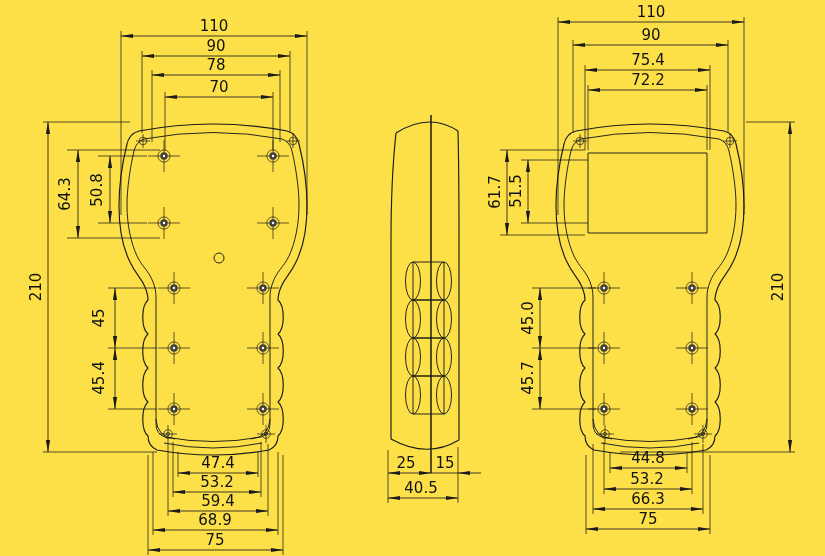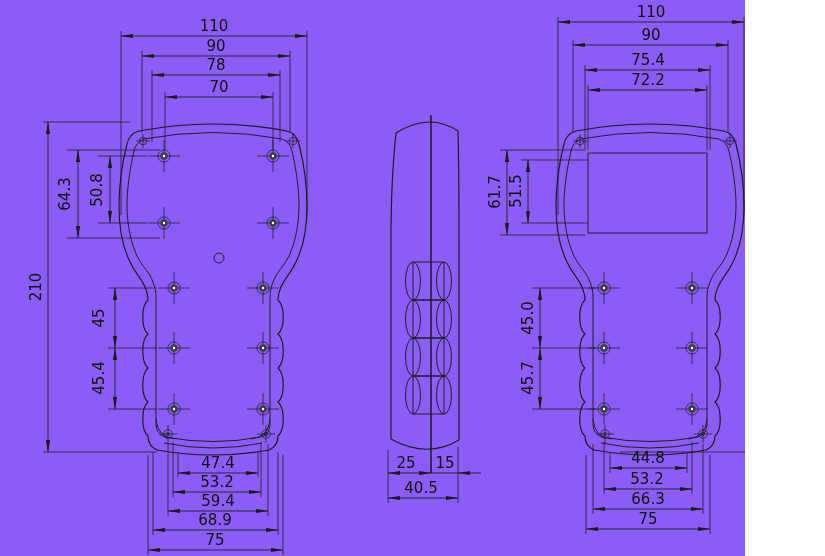--- a/index.html
+++ b/index.html
@@ -1,16 +1,16 @@
 <!DOCTYPE html>
 <html><head>
 <meta charset="utf-8">
 <style>
   html,body{margin:0;padding:0;background:#ffffff;}
-  .stage{position:relative;width:745px;height:556px;background:#8b5cf6;overflow:hidden;
+  .stage{position:relative;width:825px;height:556px;background:#fde047;overflow:hidden;
          font-family:"DejaVu Sans","Liberation Sans",sans-serif;}
   svg{display:block;}
   .ol{fill:none;stroke:#1b1b1b;stroke-width:1.15;stroke-linejoin:round;}
   .il{fill:none;stroke:#1b1b1b;stroke-width:0.95;stroke-linejoin:round;}
   .dl{fill:none;stroke:#1b1b1b;stroke-width:0.85;}
   .xl{fill:none;stroke:#1b1b1b;stroke-width:0.75;}
   .ct{fill:none;stroke:#1b1b1b;stroke-width:1.5;}
   .hair{fill:none;stroke:#1b1b1b;stroke-width:0.7;}
   text.dim{font-family:"DejaVu Sans","Liberation Sans",sans-serif;font-size:15px;fill:#111;text-anchor:middle;}
 </style>

